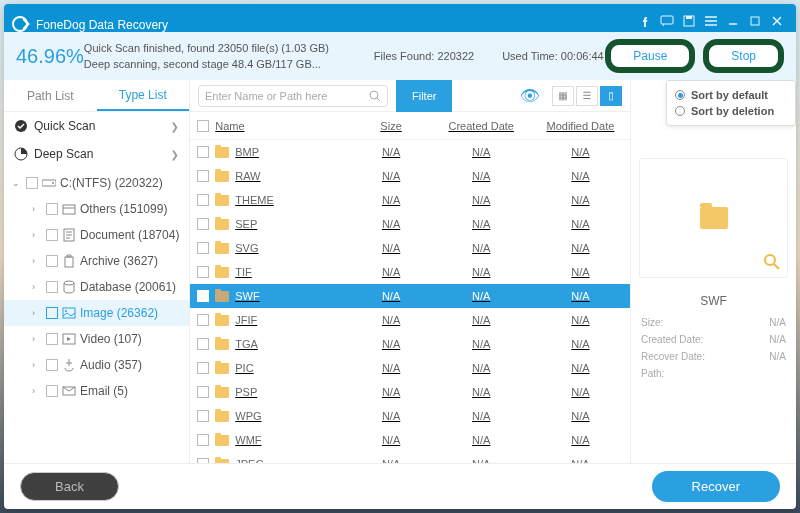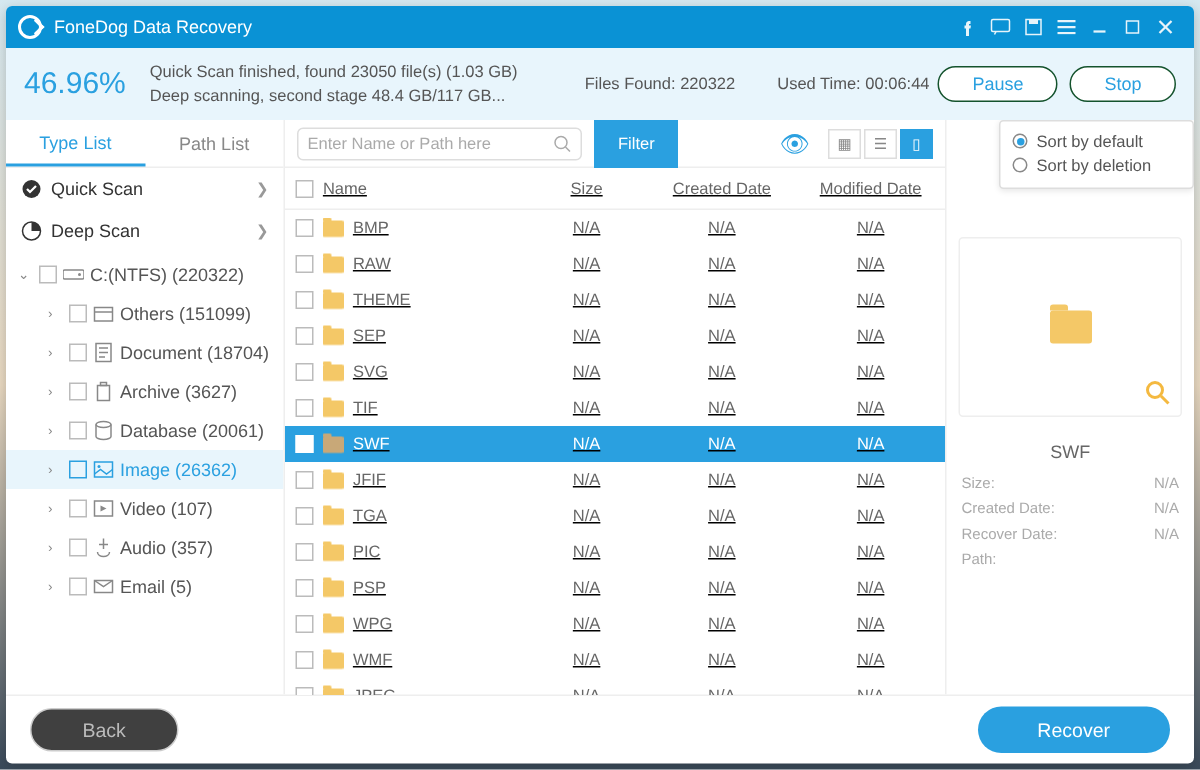--- a/index.html
+++ b/index.html
@@ -1,28 +1,28 @@
 <!DOCTYPE html>
 <html><head>
 <meta charset="utf-8">
 <style>
 * { box-sizing: border-box; margin: 0; padding: 0; font-family: Arial, sans-serif; }
 body { width: 800px; height: 513px; background: linear-gradient(180deg,#d5e8f0 0%,#e8d8c0 50%,#3a4a5a 100%); padding: 4px; overflow: hidden; }
 .window { width: 792px; height: 505px; background: #fff; border-radius: 4px; overflow: hidden; display: flex; flex-direction: column; box-shadow: 0 2px 8px rgba(0,0,0,.2); }
-.titlebar { height: 28px; background: #0a92d5; display: flex; align-items: center; padding: 0 8px; color: #fff; font-size: 12px; }
+.titlebar { height: 28px; background: #0a92d5; display: flex; align-items: flex-end; padding: 0 8px; color: #fff; font-size: 12px; }
 .titlebar .logo { width: 16px; height: 16px; border: 2px solid #fff; border-radius: 50%; margin-right: 8px; position: relative; }
 .titlebar .logo::after { content: ''; position: absolute; right: -2px; top: 2px; width: 6px; height: 6px; border-top: 2px solid #fff; border-right: 2px solid #fff; transform: rotate(45deg); }
 .titlebar .spacer { flex: 1; }
 .titlebar .tb-icon { width: 22px; height: 22px; display: flex; align-items: center; justify-content: center; cursor: pointer; opacity: .9; }
 .statusbar { height: 48px; background: #e8f5fc; display: flex; align-items: center; padding: 0 12px; font-size: 11px; color: #555; }
-.pct { font-size: 20px; color: #2aa0e0; font-weight: 400; margin-right: 16px; text-align: center; }
+.pct { font-size: 20px; color: #2aa0e0; font-weight: 400; margin-right: 0; text-align: center; }
 .status-text { flex: 0 0 260px; line-height: 1.5; }
 .status-mid { flex: 1; display: flex; gap: 28px; padding-left: 30px; }
 .btns { display: flex; gap: 8px; }
-.pill { border: 1px solid #14532d; color: #2aa0e0; background: #fff; border-radius: 14px; padding: 4px 22px; font-size: 12px; cursor: pointer; }
+.pill { border: 6px solid #14532d; color: #2aa0e0; background: #fff; border-radius: 14px; padding: 4px 22px; font-size: 12px; cursor: pointer; }
 .main { flex: 1; display: flex; overflow: hidden; }
 .sidebar { width: 186px; border-right: 1px solid #eee; display: flex; flex-direction: column; font-size: 12px; }
 .tabs { display: flex; height: 32px; border-bottom: 1px solid #eee; }
 .tab { flex: 1; display: flex; align-items: center; justify-content: center; color: #888; cursor: pointer; }
 .tab.active { color: #2aa0e0; border-bottom: 2px solid #2aa0e0; }
 .scan-item { height: 28px; display: flex; align-items: center; padding: 0 10px; color: #333; cursor: pointer; }
 .scan-item .chev { margin-left: auto; color: #999; font-size: 10px; }
 .tree { flex: 1; overflow-y: auto; padding: 2px 0; }
 .tree-item { height: 26px; display: flex; align-items: center; padding: 0 4px 0 8px; color: #555; cursor: pointer; gap: 4px; }
 .tree-item .exp { width: 10px; font-size: 9px; color: #888; }
@@ -51,21 +51,21 @@
 .col-name { width: 150px; display: flex; align-items: center; gap: 6px; }
 .col-size { width: 90px; text-align: center; }
 .col-cd { width: 110px; text-align: center; }
 .col-md { width: 110px; text-align: center; }
 .folder { width: 14px; height: 11px; background: #f4c867; border-radius: 1px; position: relative; }
 .folder::before { content: ''; position: absolute; top: -2px; left: 0; width: 6px; height: 2px; background: #f4c867; border-radius: 1px 1px 0 0; }
 .row.sel .folder { background: #c8a878; }
 .row.sel .folder::before { background: #c8a878; }
 .rightpane { width: 166px; border-left: 1px solid #eee; display: flex; flex-direction: column; font-size: 11px; position: relative; }
 .sortbox { position: absolute; top: 0; right: 0; width: 130px; background: #fff; border: 1px solid #ddd; border-radius: 3px; padding: 6px 8px; z-index: 10; box-shadow: 0 1px 4px rgba(0,0,0,.1); }
-.sortopt { display: flex; align-items: flex-start; gap: 6px; padding: 2px 0; color: #555; cursor: pointer; }
+.sortopt { display: flex; align-items: center; gap: 6px; padding: 2px 0; color: #555; cursor: pointer; font-weight: bold; }
 .radio { width: 10px; height: 10px; border: 1px solid #888; border-radius: 50%; display: inline-flex; align-items: center; justify-content: center; }
 .radio.on::after { content: ''; width: 5px; height: 5px; background: #2aa0e0; border-radius: 50%; }
 .preview { margin-top: 70px; padding: 8px; }
 .preview-box { height: 120px; border: 1px solid #eee; border-radius: 3px; display: flex; flex-direction: column; align-items: center; justify-content: center; position: relative; }
 .preview-box .mag { position: absolute; right: 6px; bottom: 6px; color: #f4b940; font-size: 16px; }
 .pv-folder { width: 28px; height: 22px; background: #f4c867; border-radius: 2px; position: relative; }
 .pv-folder::before { content: ''; position: absolute; top: -4px; left: 0; width: 12px; height: 4px; background: #f4c867; border-radius: 2px 2px 0 0; }
 .meta { padding: 8px 10px; color: #aaa; font-size: 10px; }
 .meta div { display: flex; justify-content: space-between; padding: 3px 0; }
 .meta .name { text-align: center; color: #666; font-size: 12px; margin-bottom: 6px; display: block; }
@@ -133,22 +133,22 @@
     </div>
     <div class="btns">
       <button class="pill">Pause</button>
       <button class="pill">Stop</button>
     </div>
   </div>
 
   <div class="main">
     <div class="sidebar">
       <div class="tabs">
+        <div class="tab">Path List</div>
         <div class="tab active">Type List</div>
-        <div class="tab">Path List</div>
       </div>
       <div class="scan-item">
         <svg width="14" height="14" viewBox="0 0 14 14">
             <circle cx="7" cy="7" r="6" fill="#333"></circle>
             <path d="M4 7L6 9L10 5" stroke="#fff" stroke-width="1.5" fill="none"></path>
           </svg>
         <span style="margin-left:6px">Quick Scan</span>
         <span class="chev">❯</span>
       </div>
       <div class="scan-item">

